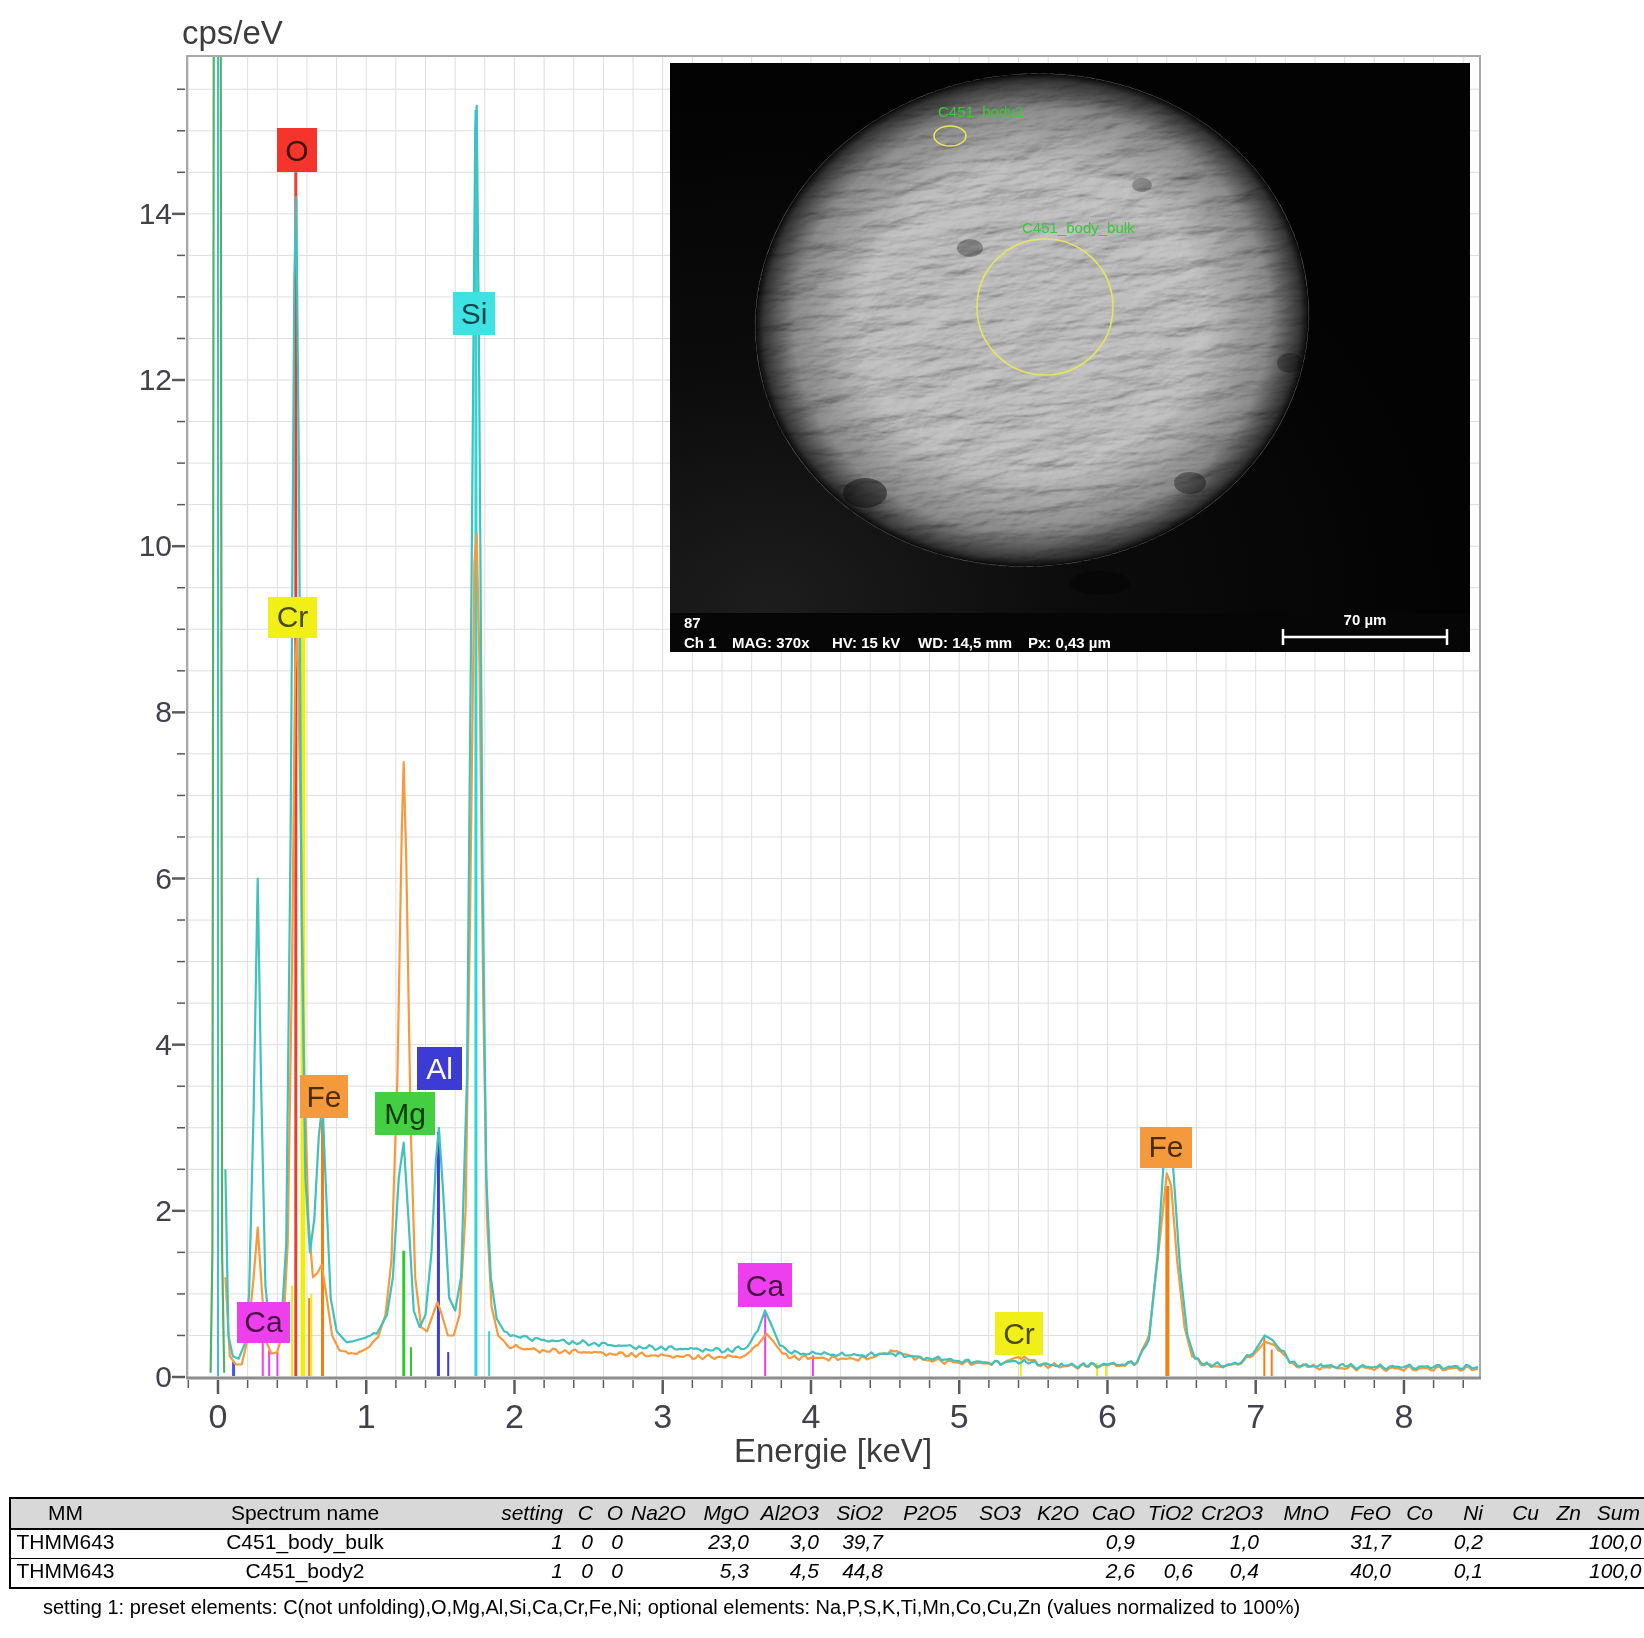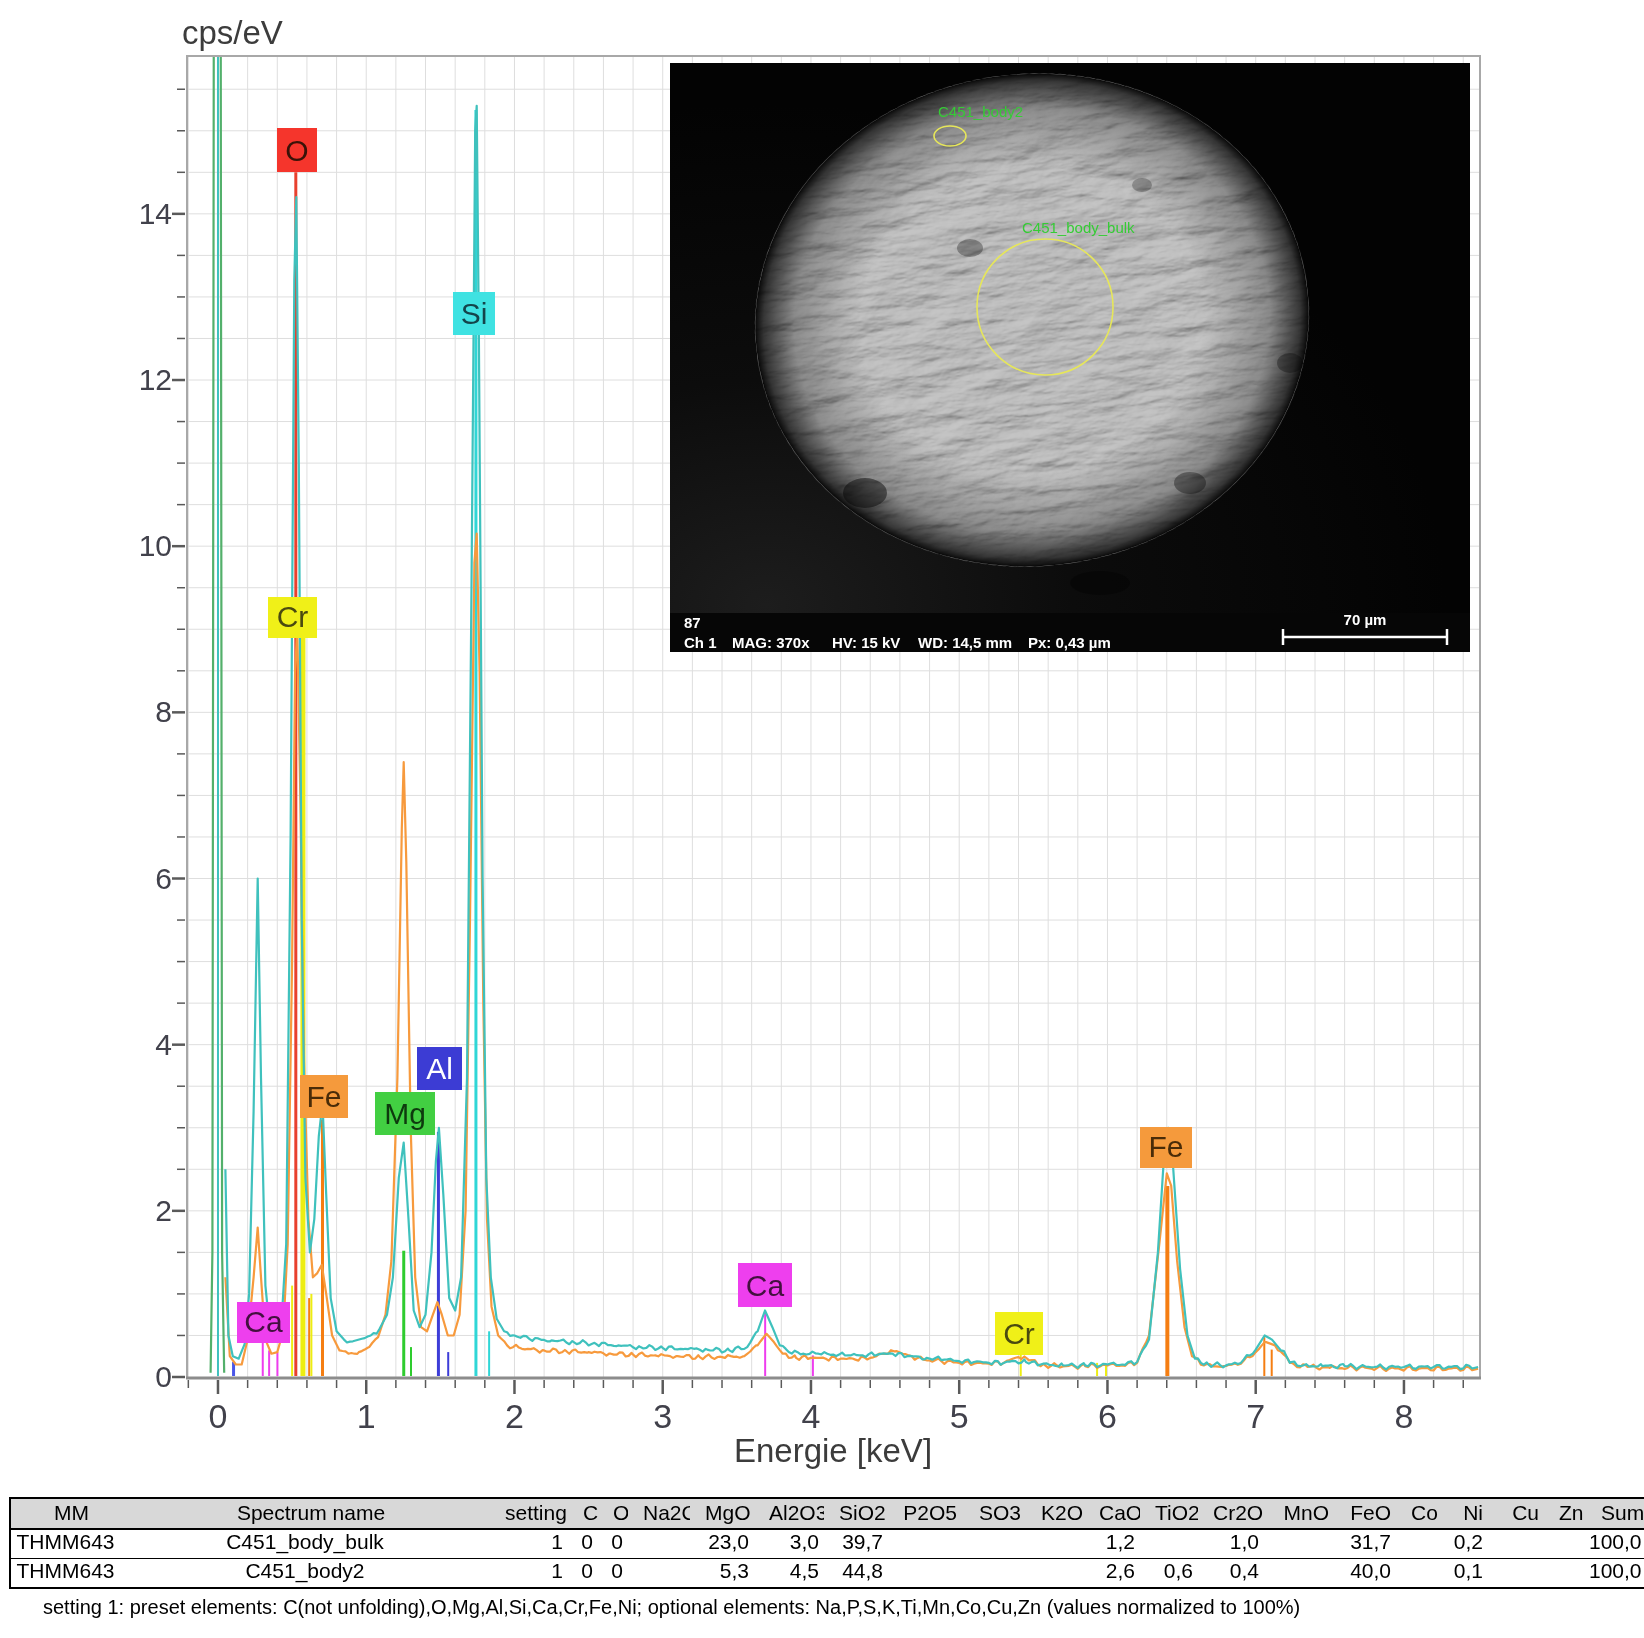--- a/index.html
+++ b/index.html
@@ -9,24 +9,24 @@
   .axis-title{fill:#3c3c3c;font-size:33px;font-family:"Liberation Sans",sans-serif;}
   .ticklab-x{fill:#41414b;font-size:34px;text-anchor:middle;font-family:"Liberation Sans",sans-serif;}
   .ticklab-y{fill:#41414b;font-size:30px;text-anchor:end;font-family:"Liberation Sans",sans-serif;}
   .el-label{font-size:30px;text-anchor:middle;font-family:"Liberation Sans",sans-serif;}
   .sem-bar-text{fill:#ffffff;font-size:15px;font-weight:bold;font-family:"Liberation Sans",sans-serif;}
   .sem-green{fill:#35cc35;font-size:15px;font-family:"Liberation Sans",sans-serif;}
   #table-area{position:absolute;left:9px;top:1497px;width:1626px;}
   table.quant{border-collapse:collapse;table-layout:fixed;width:1626px;border:2px solid #000;
               font-size:21px;color:#000;}
   table.quant th{background:#d8d8d8;font-weight:normal;border-bottom:2px solid #000;
-                 padding:2px 5px 3px 15px;white-space:nowrap;overflow:hidden;}
+                 padding:2px 5px 3px 3px;white-space:nowrap;overflow:hidden;}
   table.quant td{padding:0 5px 4px 3px;border-bottom:1px solid #000;white-space:nowrap;overflow:hidden;}
   table.quant tr:last-child td{border-bottom:none;}
-  .c-left{text-align:center;} .c-center{text-align:center;} .c-right{text-align:right;}
+  .c-left{text-align:center;} .c-center{text-align:center;} .c-right{text-align:right;font-style:italic;}
   .footnote{margin-top:7px;font-size:20px;color:#000;padding-left:5px;margin-left:29px;}
 </style>
 </head>
 <body>
 
 <div id="stage">
   <svg id="chart-svg" width="1644" height="1492" viewBox="0 0 1644 1492">
     <defs>
       <clipPath id="plotclip">
           <rect x="188" y="56" width="1291" height="1322"></rect>
@@ -384,21 +384,21 @@
             <td class="c-right">1</td>
             <td class="c-right">0</td>
             <td class="c-right">0</td>
             <td class="c-right"></td>
             <td class="c-right">23,0</td>
             <td class="c-right">3,0</td>
             <td class="c-right">39,7</td>
             <td class="c-right"></td>
             <td class="c-right"></td>
             <td class="c-right"></td>
-            <td class="c-right">1,2</td>
+            <td class="c-right">0,9</td>
             <td class="c-right"></td>
             <td class="c-right">1,0</td>
             <td class="c-right"></td>
             <td class="c-right">31,7</td>
             <td class="c-right"></td>
             <td class="c-right">0,2</td>
             <td class="c-right"></td>
             <td class="c-right"></td>
             <td class="c-right">100,0</td>
           </tr>

